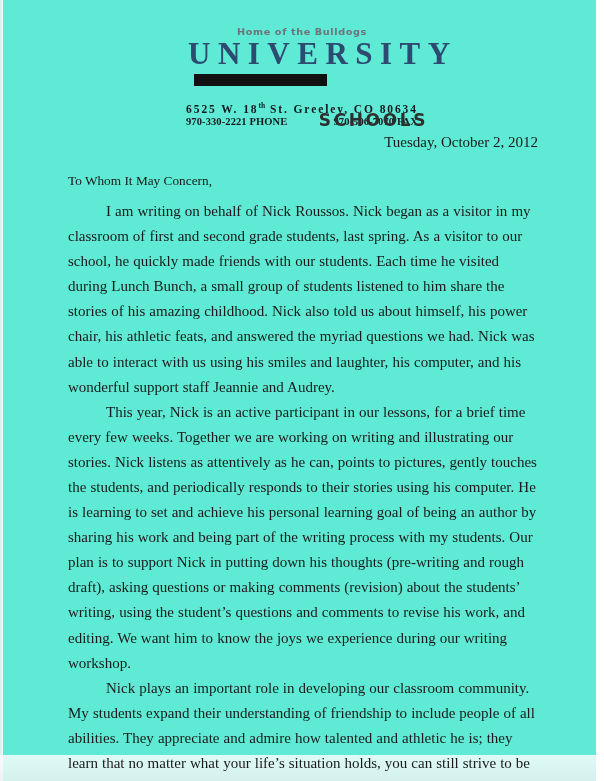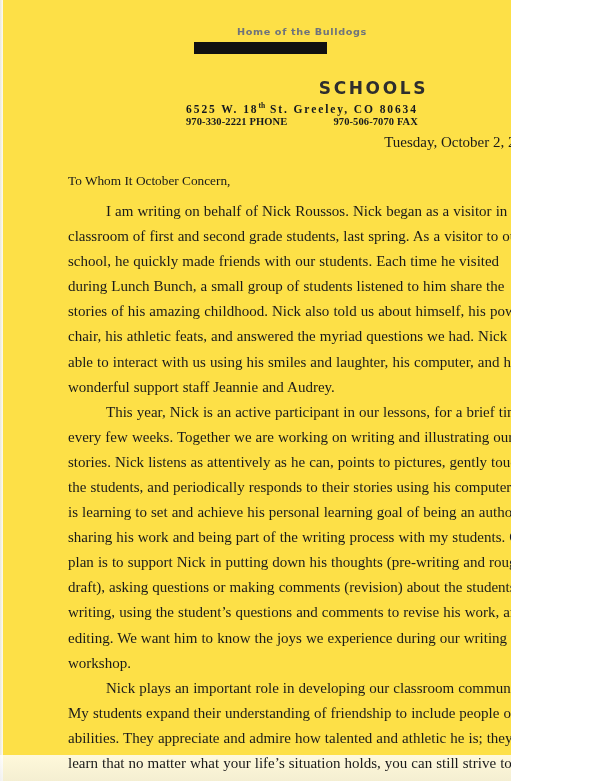--- a/index.html
+++ b/index.html
@@ -2,23 +2,23 @@
 <html><head>
 <meta charset="utf-8">
 <style>
   html, body {
     margin: 0;
     padding: 0;
     background: #ffffff;
   }
   .page {
     position: relative;
-    width: 511px;
+    width: 596px;
     height: 781px;
-    background: #fde047;
+    background: #5eead4;
     overflow: hidden;
     font-family: "Liberation Serif", "DejaVu Serif", serif;
     color: #1a1a1a;
     box-sizing: border-box;
   }
   
   .scan-edge-left {
     position: absolute;
     left: 0; top: 0;
     width: 3px; height: 781px;
@@ -161,40 +161,41 @@
 <div class="page">
 
   <div class="scan-edge-left"></div>
   <div class="scan-edge-bottom"></div>
 
   <div class="letterhead">
 
     <div class="tagline">Home of the Bulldogs</div>
 
     <div class="logo-block">
+      <div class="logo-university">UNIVERSITY</div>
       <div class="logo-bar-row">
         <div class="logo-bar"></div>
         <div class="logo-schools">SCHOOLS</div>
       </div>
     </div>
 
     <div class="address-line"><span>6525 W. 18</span><sup>th</sup><span> St.  Greeley, CO  80634</span></div>
 
     <div class="contact-row">
       <span>970-330-2221 PHONE</span>
       <span>970-506-7070 FAX</span>
     </div>
 
   </div>
 
   <div class="letter-body">
 
     <div class="date">Tuesday, October 2, 2012</div>
 
-    <div class="salutation">To Whom It October Concern,</div>
+    <div class="salutation">To Whom It May Concern,</div>
 
     <p class="para">I am writing on behalf of Nick Roussos.  Nick began as a visitor in my classroom of first and second grade students, last spring.  As a visitor to our school, he quickly made friends with our students.  Each time he visited during Lunch Bunch, a small group of students listened to him share the stories of his amazing childhood.  Nick also told us about himself, his power chair, his athletic feats, and answered the myriad questions we had.  Nick was able to interact with us using his smiles and laughter, his computer, and his wonderful support staff Jeannie and Audrey.</p>
 
     <p class="para">This year, Nick is an active participant in our lessons, for a brief time every few weeks.  Together we are working on writing and illustrating our stories.  Nick listens as attentively as he can, points to pictures, gently touches the students, and periodically responds to their stories using his computer.  He is learning to set and achieve his personal learning goal of being an author by sharing his work and being part of the writing process with my students.  Our plan is to support Nick in putting down his thoughts (pre-writing and rough draft), asking questions or making comments (revision) about the students’ writing, using the student’s questions and comments to revise his work, and editing.  We want him to know the joys we experience during our writing workshop.</p>
 
     <p class="para">Nick plays an important role in developing our classroom community.  My students expand their understanding of friendship to include people of all abilities.  They appreciate and admire how talented and athletic he is; they learn that no matter what your life’s situation holds, you can still strive to be everything you want to be.  Nick displays confidence, a willingness to listen and share ideas, and a positive spirit.  He is a role model, expressing kindness, persistence, and integrity.  I hope that he continues to pursue his goals and fulfill his dreams.  It has been my honor and pleasure to know and work with him.</p>
 
   </div>
 </div>
 

